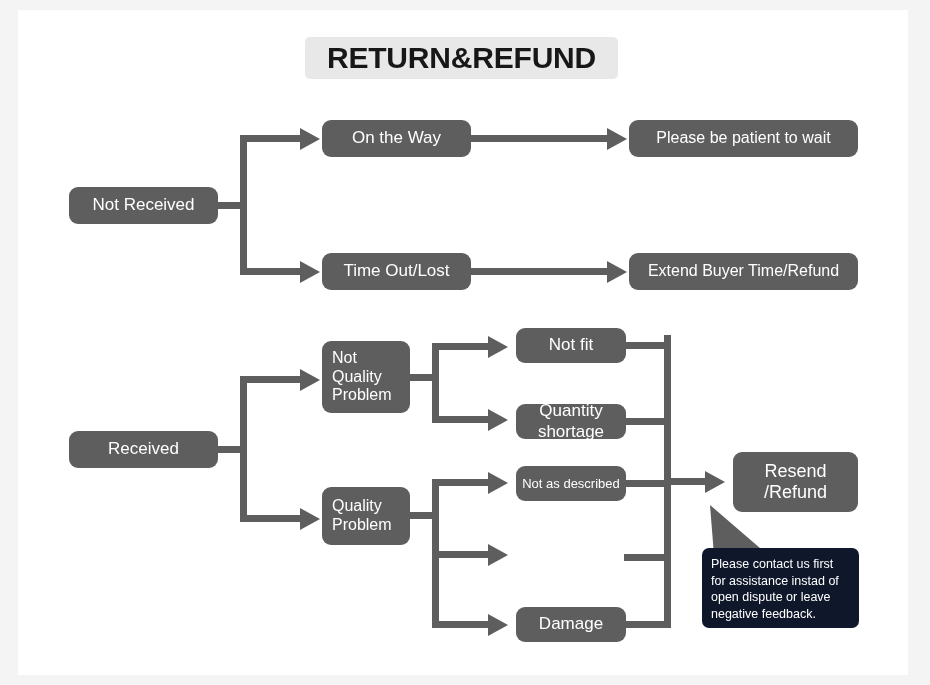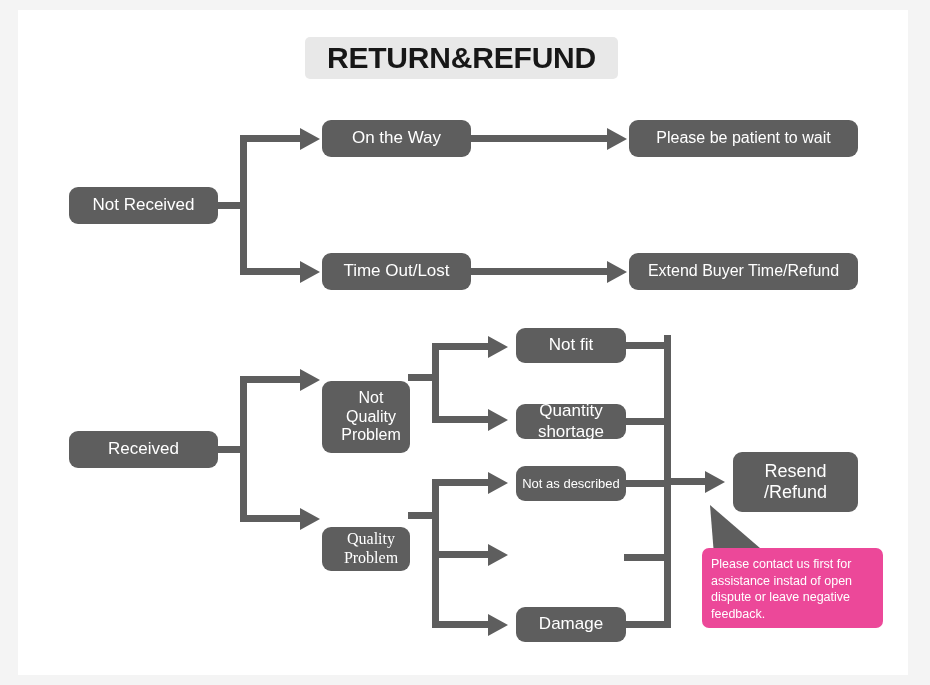--- a/index.html
+++ b/index.html
@@ -55,21 +55,21 @@
     position: absolute;
     background: #5e5e5e;
     border-radius: 9px;
     color: #ffffff;
     display: flex;
     align-items: center;
     box-sizing: border-box;
     z-index: 3;
   }
   .node.center { justify-content: center; text-align: center; }
-  .node.leftal { justify-content: flex-start; text-align: center; margin-top: 40px; }
+  .node.leftal { justify-content: flex-start; text-align: left; }
   .node .label { display: block; line-height: 1.18; }
 
   
   .hline, .vline {
     position: absolute;
     background: #5e5e5e;
     z-index: 1;
   }
   .hline { height: 7px; }
   .vline { width: 7px; }
@@ -82,23 +82,23 @@
     border-bottom: 11px solid transparent;
     border-left: 20px solid #5e5e5e;
     z-index: 2;
   }
 
   
   #callout {
     position: absolute;
     left: 702px;
     top: 548px;
-    width: 181px;
+    width: 157px;
     height: 80px;
-    background: #ec4899;
+    background: #0f172a;
     border-radius: 7px;
     color: #ffffff;
     box-sizing: border-box;
     padding: 8px 9px 0 9px;
     z-index: 3;
   }
   #callout .label {
     font-size: 12.5px;
     line-height: 1.33;
     display: block;
@@ -169,21 +169,21 @@
   <div class="hline" style="left:240px; top:376px; width:66px;"></div>
   <div class="arrow" style="left:300px; top:369px;"></div>
 
   <div class="hline" style="left:240px; top:515px; width:66px;"></div>
   <div class="arrow" style="left:300px; top:508px;"></div>
 
   <div class="node leftal" style="left:322px; top:341px; width:88px; height:72px; padding-left:10px;">
     <span class="label" style="font-size:16px;">Not Quality Problem</span>
   </div>
 
-  <div class="node leftal" style="left:322px; top:487px; width:88px; height:44px; padding-left:10px;font-family:Liberation Serif, serif;">
+  <div class="node leftal" style="left:322px; top:487px; width:88px; height:58px; padding-left:10px;">
     <span class="label" style="font-size:16px;">Quality Problem</span>
   </div>
 
   <div class="hline" style="left:408px; top:374px; width:30px;"></div>
   <div class="vline" style="left:432px; top:343px; height:80px;"></div>
 
   <div class="hline" style="left:432px; top:343px; width:62px;"></div>
   <div class="arrow" style="left:488px; top:336px;"></div>
 
   <div class="hline" style="left:432px; top:416px; width:62px;"></div>

